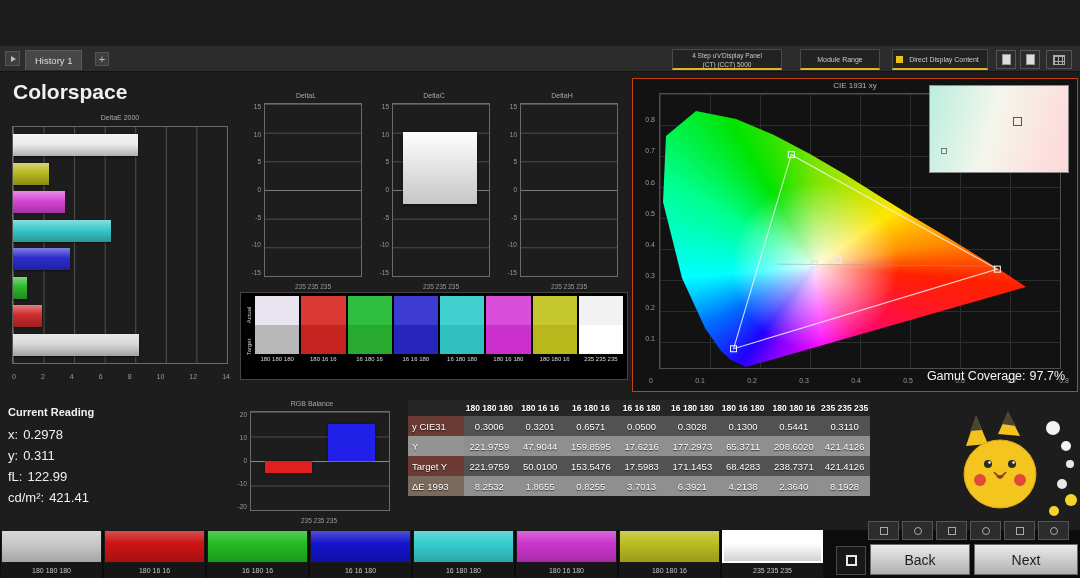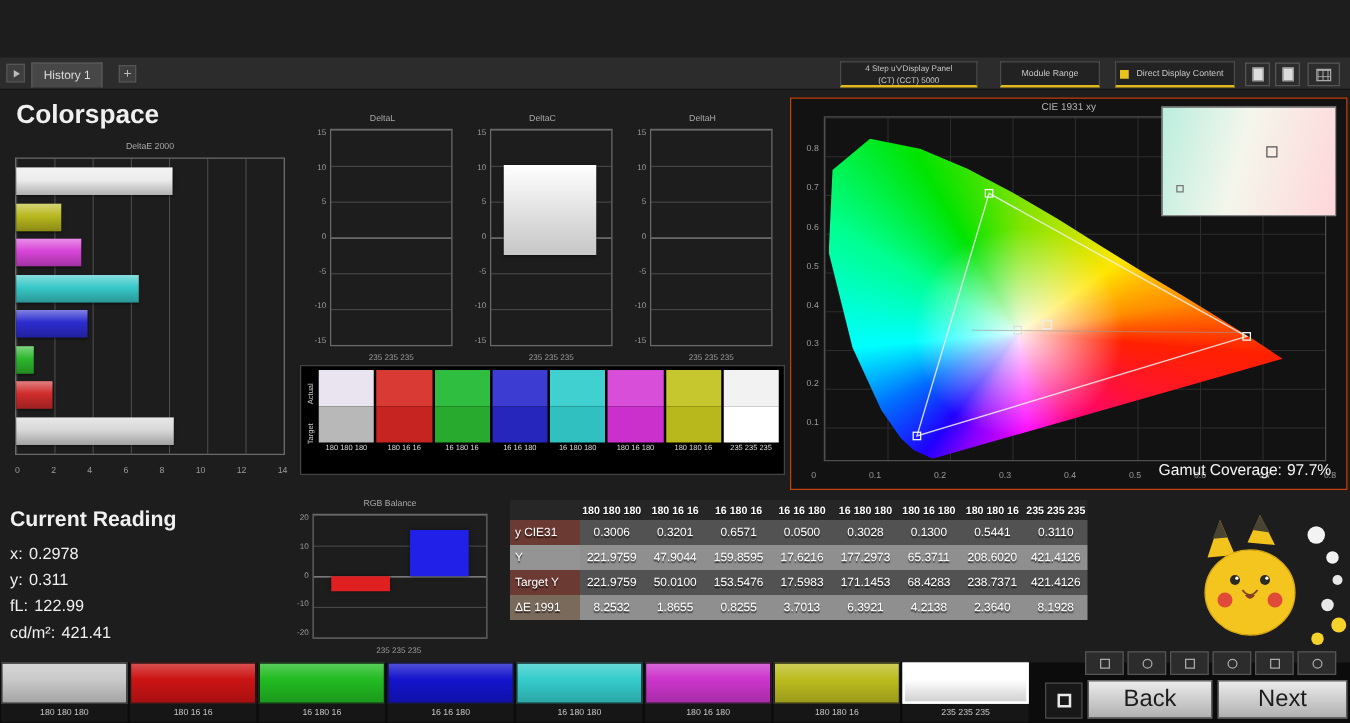--- a/index.html
+++ b/index.html
@@ -77,21 +77,21 @@
 .cie-xticks{position:absolute;left:16px;width:420px;bottom:7px;display:flex;justify-content:space-between;font-size:7px;color:#9a9a9a}
 .cie-yticks{position:absolute;left:4px;top:37px;height:226px;width:18px;display:flex;flex-direction:column;justify-content:space-between;font-size:7px;color:#9a9a9a;text-align:right}
 .cie-inset{position:absolute;top:6px;right:8px;width:140px;height:88px;border:1px solid #8a8a8a;background:linear-gradient(105deg,#baeede 0%,#f4f6ec 45%,#ffd6da 100%)}
 .cie-inset .m1{position:absolute;left:60%;top:36%;width:9px;height:9px;border:1.5px solid #555}
 .cie-inset .m2{position:absolute;left:8%;top:72%;width:6px;height:6px;border:1px solid #777}
 .gamut{position:absolute;right:12px;bottom:8px;font-size:12.5px;color:#f5f5f5}
 .gamut b{font-weight:normal;margin-left:4px}
 
 
 .creading{position:absolute;left:8px;top:406px;color:#f0f0f0}
-.cr-title{font-size:17px;font-weight:bold;margin-bottom:6px}
+.cr-title{font-size:11px;font-weight:bold;margin-bottom:6px}
 .cr-row{font-size:13px;line-height:21px}
 .cr-row .crl{margin-right:5px}
 
 
 .rgbb{position:absolute;left:232px;top:400px;width:160px;height:124px}
 .rgbb .body{position:absolute;top:11px;bottom:13px;left:0;right:2px;display:flex}
 .rgbb .plot{flex:1;border:1px solid #6a6a6a;position:relative;background-image:linear-gradient(#4c4c4c 1px,transparent 1px);background-size:100% 25%}
 .rgbb .zero{position:absolute;top:50%;left:0;right:0;border-top:1px solid #8a8a8a}
 .vbar{position:absolute;width:34%;box-shadow:0 0 3px rgba(0,0,0,.5)}
 .vbar.b1{left:10%}
@@ -112,21 +112,21 @@
 
 .bottombar{position:absolute;left:0;right:0;top:530px;height:48px;background:#0c0c0c}
 .bswatches{position:absolute;left:1px;top:530px;width:822px;height:48px;display:flex;gap:2px}
 .bcell{flex:1;display:flex;flex-direction:column}
 .bpatch{height:33px;position:relative;border:1px solid #1a1a1a}
 .bpatch::after{content:"";position:absolute;inset:0;background:linear-gradient(180deg,rgba(255,255,255,.25),rgba(255,255,255,0) 40%,rgba(0,0,0,.18))}
 .bcell.selected .bpatch{border:2px solid #fff}
 .blabel{flex:1;background:#161616;color:#c5c5c5;font-size:7px;display:flex;align-items:center;justify-content:center}
 .stopbtn{position:absolute;left:836px;top:546px;width:30px;height:29px;background:#181818;border:1px solid #4a4a4a;display:flex;align-items:center;justify-content:center}
 .stopbtn .sq{width:11px;height:11px;border:2px solid #e8e8e8}
-.navbtn{position:absolute;top:544px;height:31px;background:linear-gradient(#ececec,#b0b0b0);border:1px solid #6a6a6a;color:#1c1c1c;font-size:19px;display:flex;align-items:center;justify-content:center}
+.navbtn{position:absolute;top:544px;height:31px;background:linear-gradient(#ececec,#b0b0b0);border:1px solid #6a6a6a;color:#1c1c1c;font-size:14px;display:flex;align-items:center;justify-content:center}
 .navbtn.back{left:870px;width:100px}
 .navbtn.next{left:974px;width:104px}
 .miniicons{position:absolute;left:868px;top:521px;height:20px;display:flex;gap:3px}
 .mini{width:31px;height:19px;background:#2c2c2c;border:1px solid #555;display:flex;align-items:center;justify-content:center}
 .mini .dot{width:8px;height:8px;border:1px solid #aaa}
 .mini .cir{width:8px;height:8px;border:1px solid #aaa;border-radius:50%}
 </style>
 </head>
 <body>
 
@@ -415,21 +415,21 @@
       <div class="td">221.9759</div>
       <div class="td">50.0100</div>
       <div class="td">153.5476</div>
       <div class="td">17.5983</div>
       <div class="td">171.1453</div>
       <div class="td">68.4283</div>
       <div class="td">238.7371</div>
       <div class="td">421.4126</div>
     </div>
     <div class="tr" style="background: rgb(143, 143, 143);">
-      <div class="tl" style="background: rgb(122, 106, 92);">ΔE 1991</div>
+      <div class="tl" style="background: rgb(122, 106, 92);">ΔE 1993</div>
       <div class="td">8.2532</div>
       <div class="td">1.8655</div>
       <div class="td">0.8255</div>
       <div class="td">3.7013</div>
       <div class="td">6.3921</div>
       <div class="td">4.2138</div>
       <div class="td">2.3640</div>
       <div class="td">8.1928</div>
     </div>
   </div>

